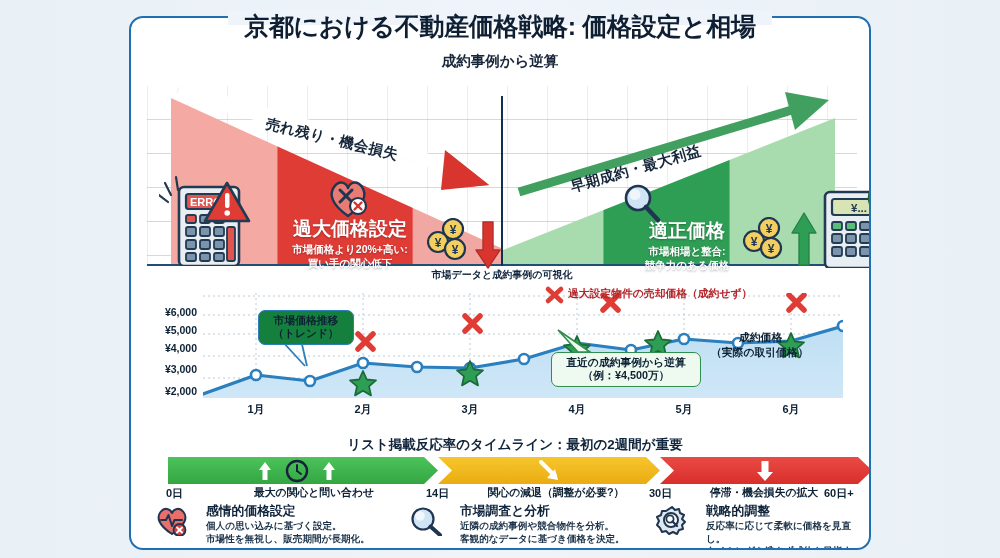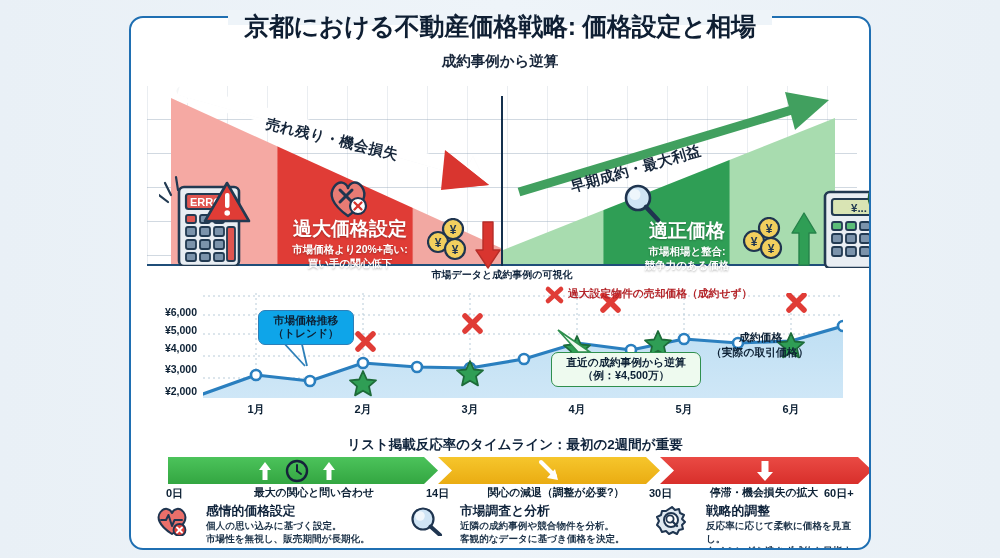--- a/index.html
+++ b/index.html
@@ -97,21 +97,21 @@
   .ylab {
     position: absolute; right: 676px; font-size: 10.5px; font-weight: bold;
     color: #0d2135; white-space: nowrap; text-align: right;
   }
   .xlab {
     position: absolute; top: 134px; font-size: 11px; font-weight: bold;
     color: #0d2135; text-align: center; width: 40px;
   }
   .callout {
     position: absolute; border: 1.6px solid #2d7fb8; border-radius: 7px;
-    background: #0ea5e9; font-size: 10.8px; font-weight: bold; color: #0d2135;
+    background: #15803d; font-size: 10.8px; font-weight: bold; color: #0d2135;
     line-height: 1.25; padding: 3px 7px; text-align: center; z-index: 9;
   }
   .callout.green { border-color: #2f8f4e; background: #eefaef; }
   .legend-txt {
     position: absolute; font-size: 10.8px; font-weight: bold; color: #0d2135;
     white-space: nowrap; z-index: 8;
   }
   .legend-red { color: #b4252a; }
 
   

